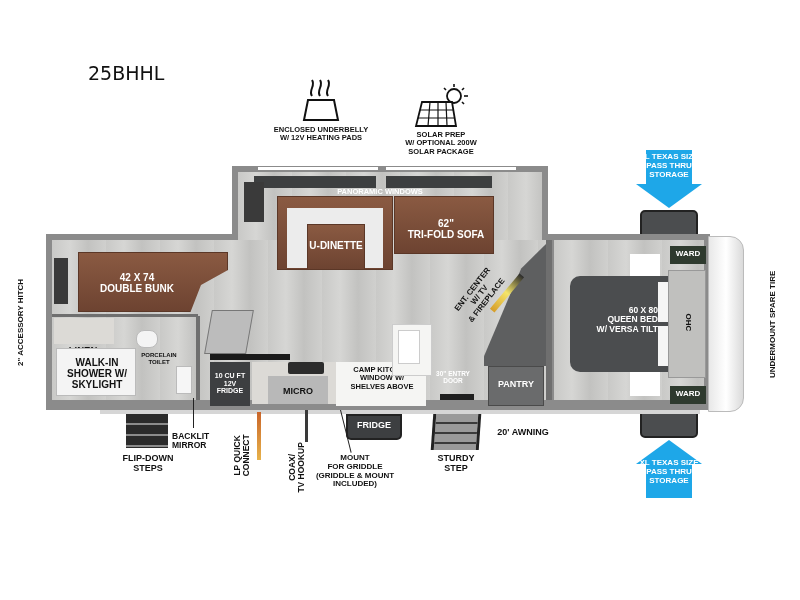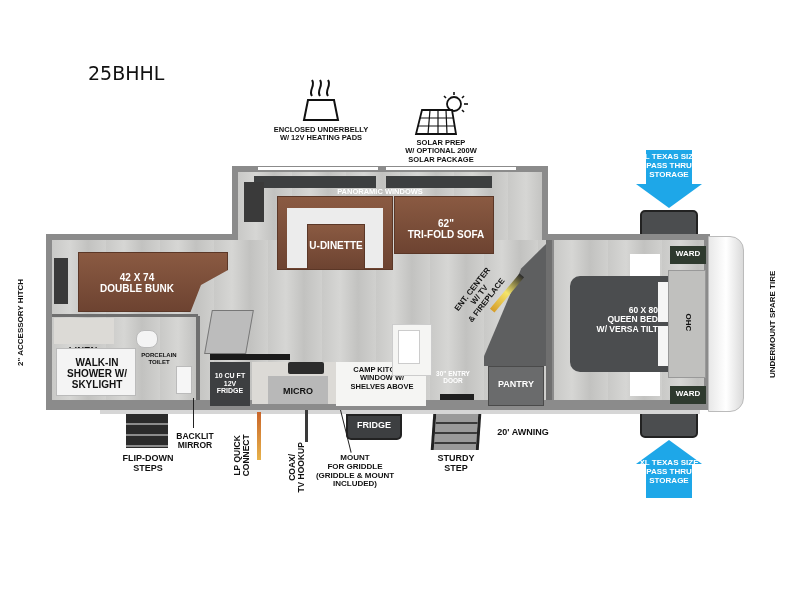--- a/index.html
+++ b/index.html
@@ -32,21 +32,21 @@
     <path d="M22 20 C18 14,26 10,22 4" fill="none" stroke="#111" stroke-width="2"></path>
     <path d="M30 20 C26 14,34 10,30 4" fill="none" stroke="#111" stroke-width="2"></path>
     <path d="M10 24 L36 24 L40 44 L6 44 Z" fill="none" stroke="#111" stroke-width="2"></path>
   </svg>
   <div class="lbl lbl-dark" style="left:-6px; top:50px; width:102px; font-size:7.5px;">
     <div>ENCLOSED UNDERBELLY</div>
     <div>W/ 12V HEATING PADS</div>
   </div>
 </div>
 
-<div class="abs" style="left:396px; top:92px; width:90px; height:72px;">
+<div class="abs" style="left:396px; top:84px; width:90px; height:72px;">
   <svg width="54" height="46" viewBox="0 0 54 46" style="position:absolute; left:18px; top:0;">
     <circle cx="40" cy="12" r="7" fill="none" stroke="#111" stroke-width="1.8"></circle>
     <g stroke="#111" stroke-width="1.6">
       <line x1="40" y1="0" x2="40" y2="3"></line>
         <line x1="50" y1="4" x2="48" y2="6"></line>
         <line x1="54" y1="12" x2="50" y2="12"></line>
       <line x1="50" y1="20" x2="48" y2="18"></line>
         <line x1="30" y1="4" x2="32" y2="6"></line>
     </g>
     <path d="M8 18 L38 18 L42 42 L2 42 Z" fill="#fff" stroke="#111" stroke-width="1.8"></path>
@@ -204,21 +204,21 @@
 
 <div class="abs" style="left:100px; top:410px; width:600px; height:4px; background:#d6d6d6;"></div>
 
 <div class="abs" style="left:126px; top:414px; width:42px; height:34px; background: repeating-linear-gradient(180deg,#2b2b2b 0 9px,#8c8c8c 9px 11px);"></div>
 <div class="lbl lbl-dark" style="left:108px; top:454px; width:80px; font-size:9px;">
   <div>FLIP-DOWN</div>
   <div>STEPS</div>
 </div>
 
 <div class="abs" style="left:193px; top:398px; width:1px; height:30px; background:#222;"></div>
-<div class="lbl lbl-dark" style="left:172px; top:432px; width:46px; font-size:8.5px; text-align:center;">
+<div class="lbl lbl-dark" style="left:172px; top:432px; width:46px; font-size:8.5px; text-align:left;">
   <div>BACKLIT</div>
   <div>MIRROR</div>
 </div>
 
 <div class="abs" style="left:257px; top:412px; width:4px; height:48px; background: linear-gradient(180deg,#c9652a,#e7b24a);"></div>
 <div class="lbl lbl-dark" style="left:210px; top:446px; width:64px; font-size:8.5px; transform: rotate(-90deg);">
   <div>LP QUICK</div>
   <div>CONNECT</div>
 </div>
 

